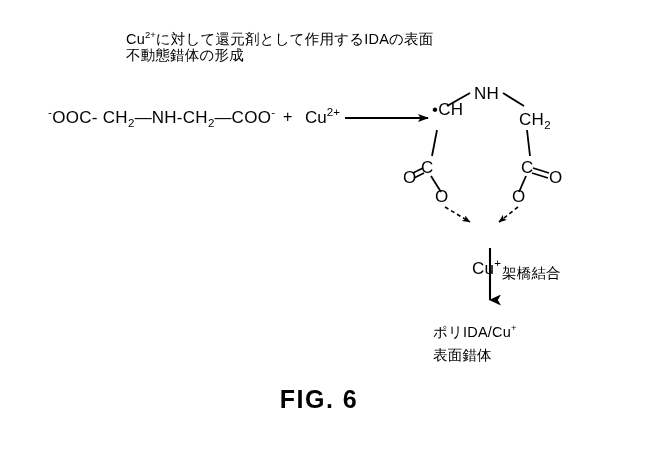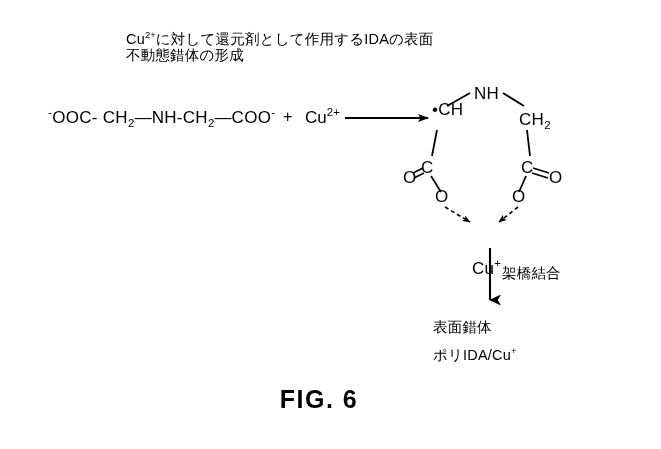--- a/index.html
+++ b/index.html
@@ -192,17 +192,17 @@
 
 <div class="atom" id="atom-c-right">C</div>
 <div class="atom" id="atom-o-right-double">O</div>
 <div class="atom" id="atom-o-right-single">O</div>
 
 <div class="atom" id="atom-cu-complex"><span>Cu</span><span class="sup">+</span></div>
 
 <div id="crosslink-label">架橋結合</div>
 
 <div id="product-label">
+  <div><span>ポリIDA/Cu</span><span class="sup">+</span></div>
   <div>表面錯体</div>
-  <div><span>ポリIDA/Cu</span><span class="sup">+</span></div>
 </div>
 
 <div id="figure-caption">FIG. 6</div>
 
 </body></html>

